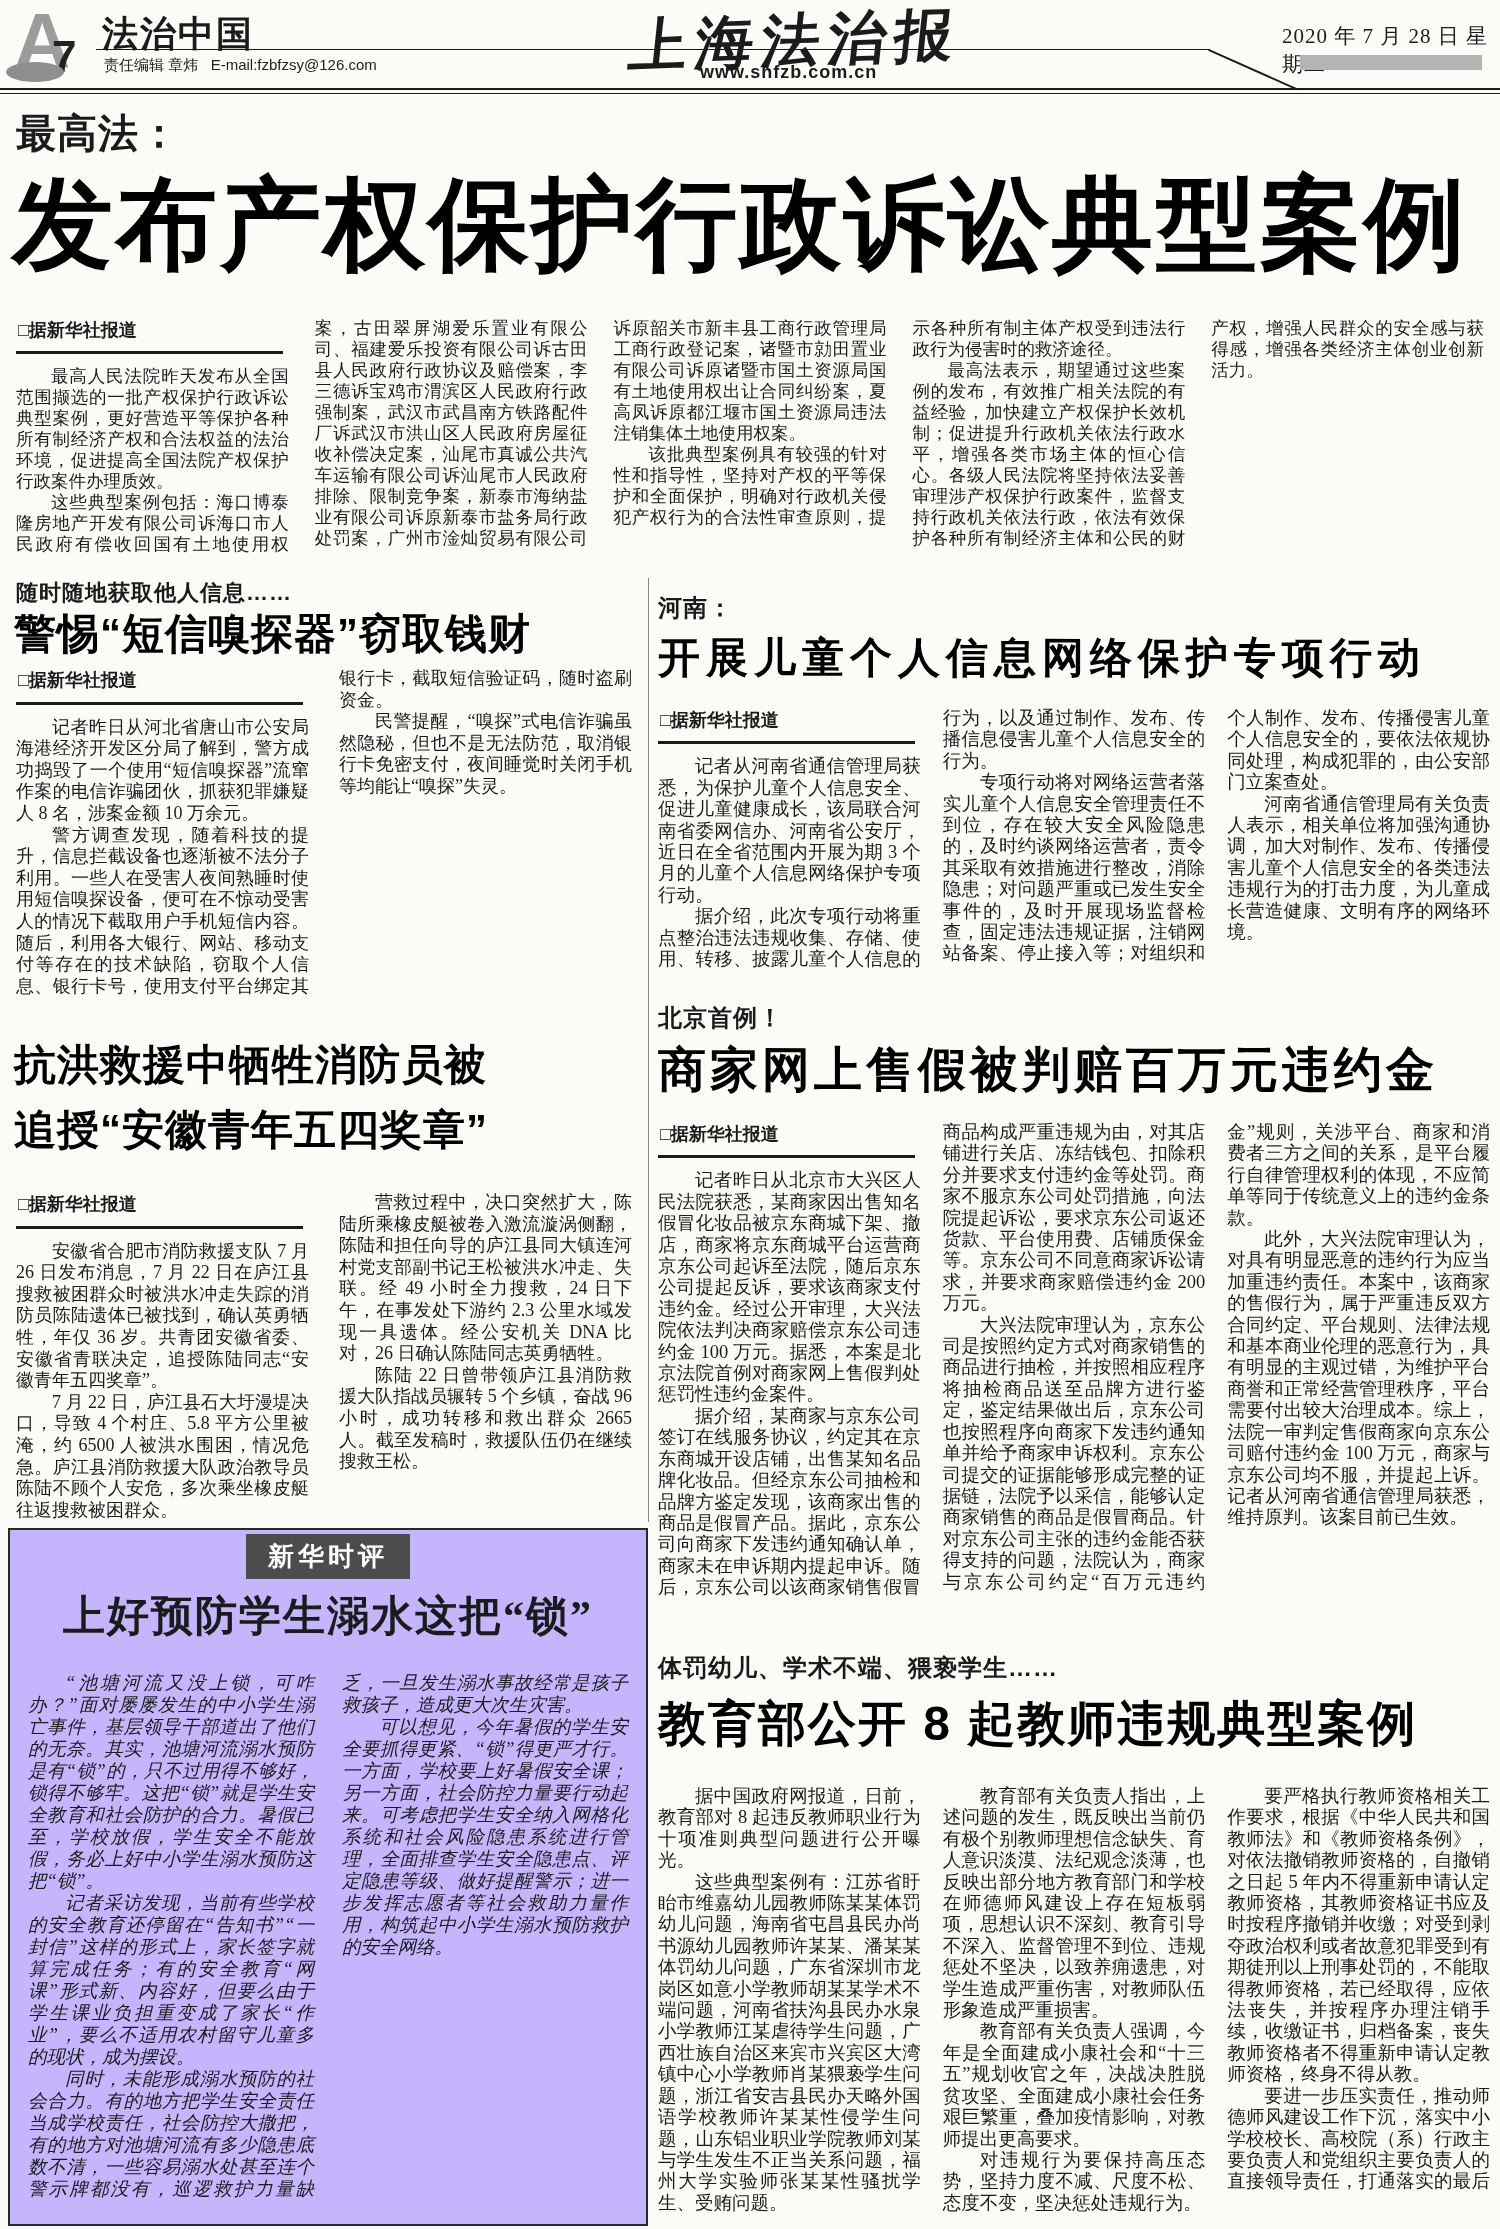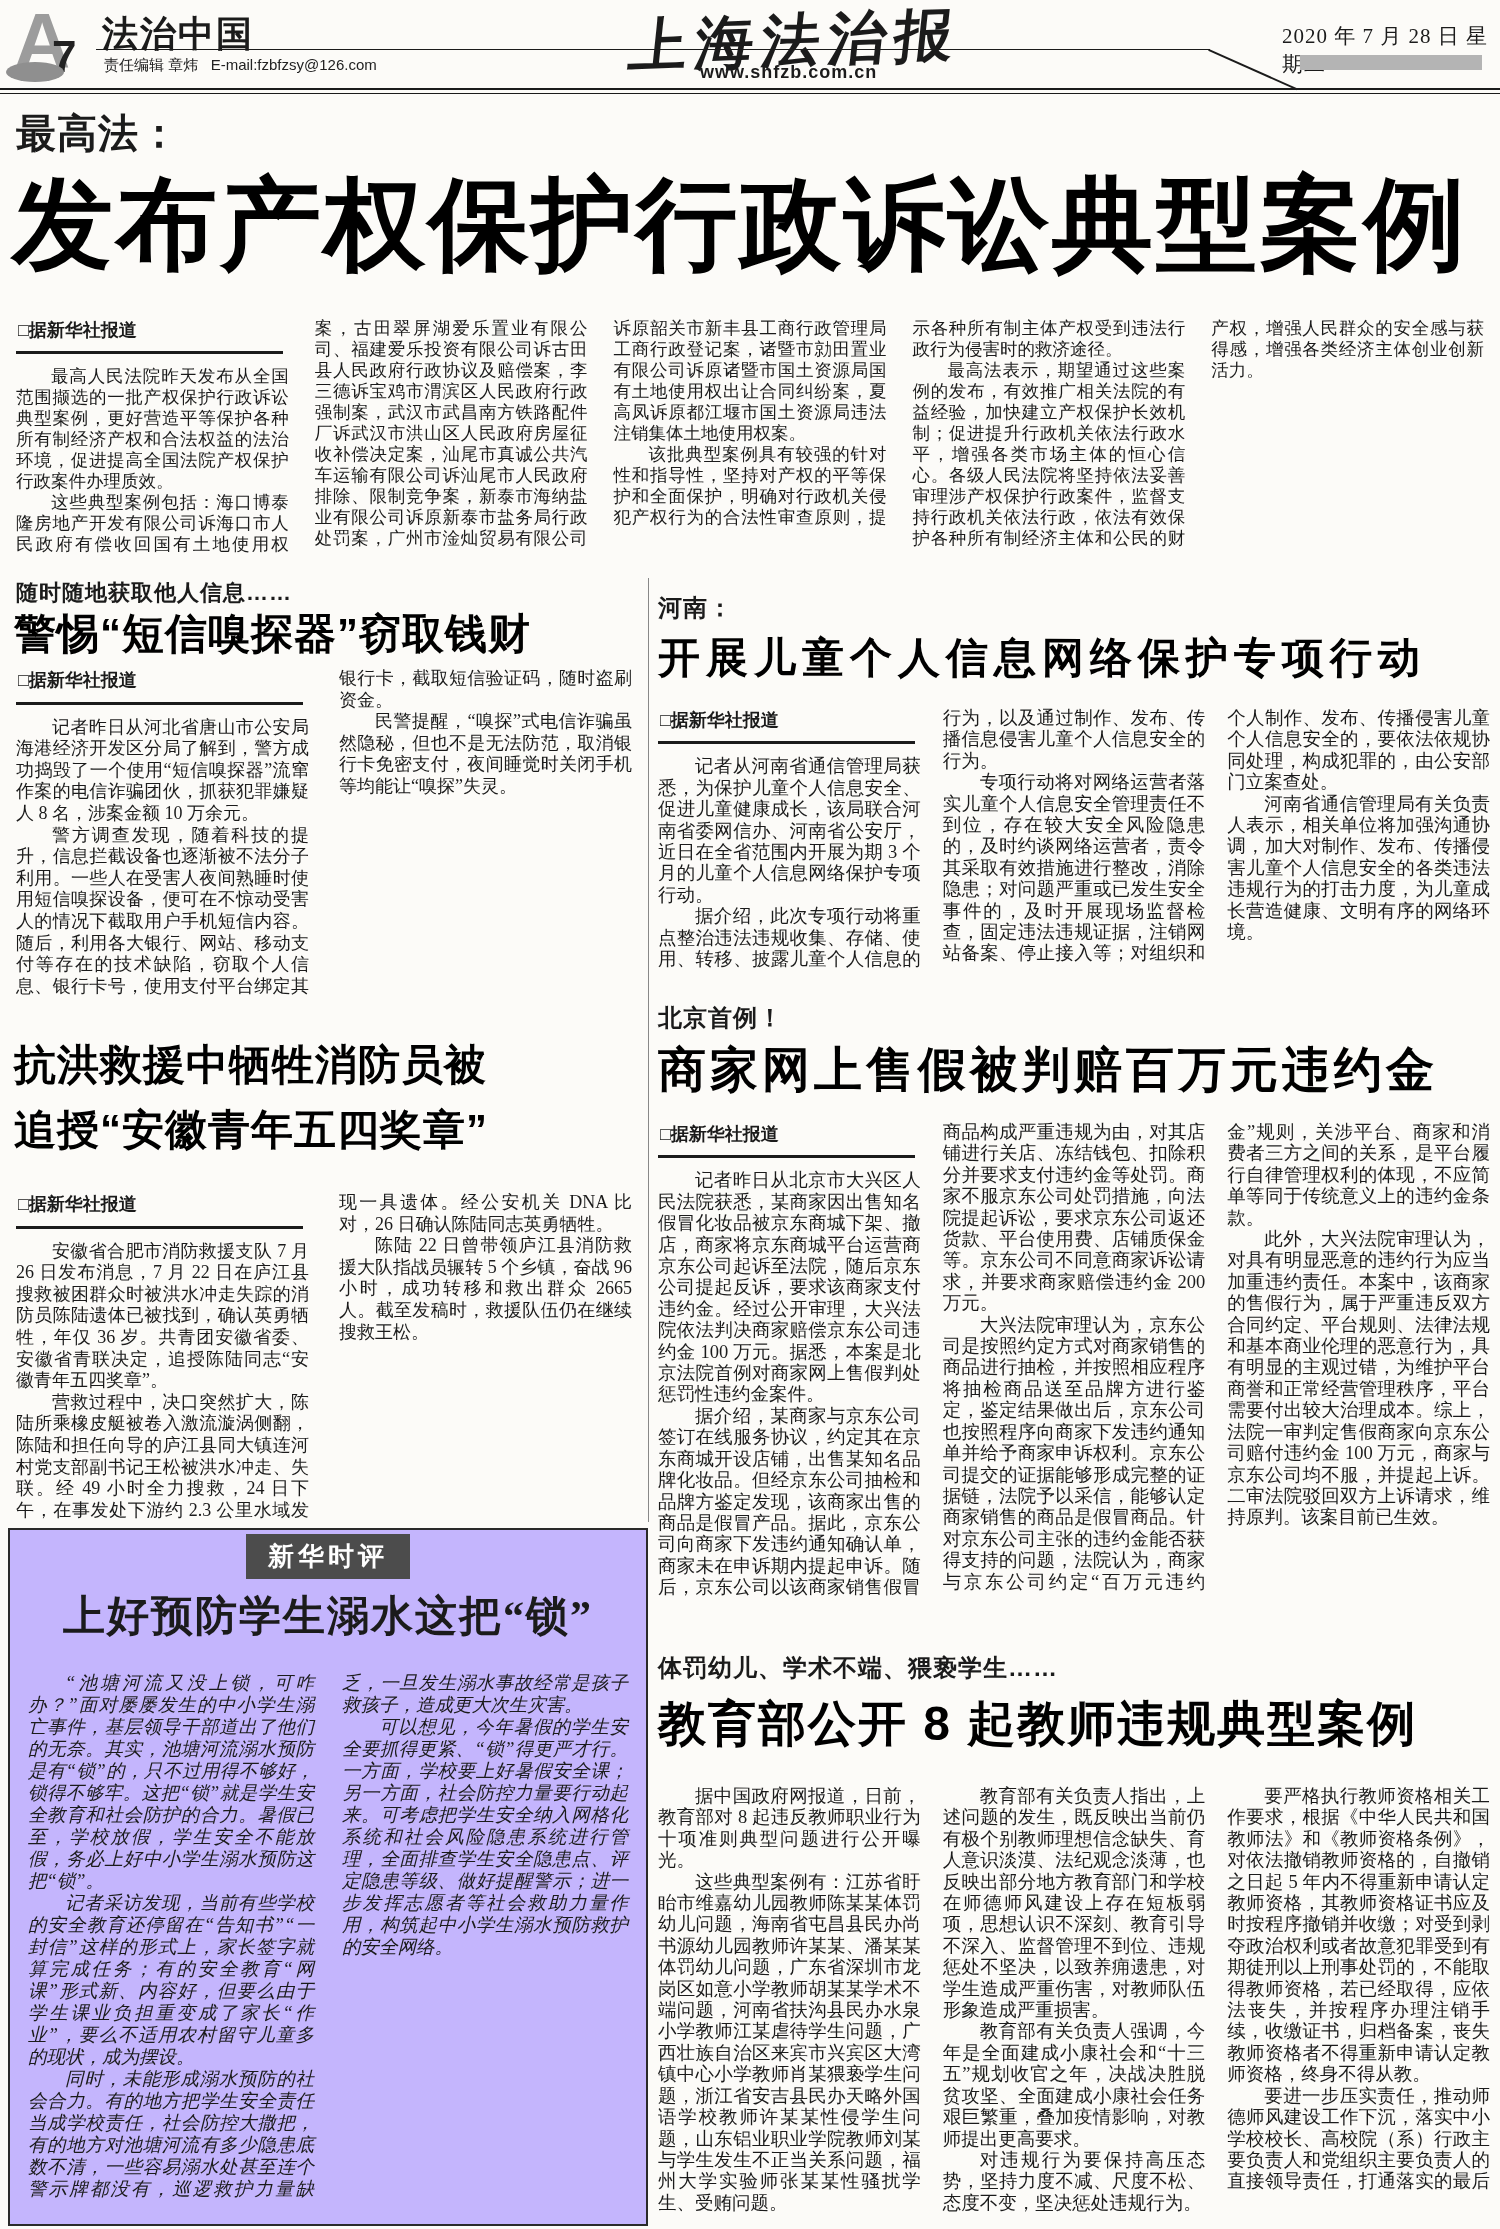--- a/index.html
+++ b/index.html
@@ -107,34 +107,35 @@
   </div>
 
   <div class="abs headline" style="left:14px;top:1032px;font-size:42px;line-height:1.55;letter-spacing:1px;">
     <div>抗洪救援中牺牲消防员被</div>
     <div>追授“安徽青年五四奖章”</div>
   </div>
   <div class="abs colbody flood-body" style="left:16px;top:1192px;width:616px;height:332px;">
     <div class="byline">□据新华社报道</div>
     <div>
         <p>安徽省合肥市消防救援支队 7 月 26 日发布消息，7 月 22 日在庐江县搜救被困群众时被洪水冲走失踪的消防员陈陆遗体已被找到，确认英勇牺牲，年仅 36 岁。共青团安徽省委、安徽省青联决定，追授陈陆同志“安徽青年五四奖章”。</p>
+        <p>7 月 22 日，庐江县石大圩漫堤决口，导致 4 个村庄、5.8 平方公里被淹，约 6500 人被洪水围困，情况危急。庐江县消防救援大队政治教导员陈陆不顾个人安危，多次乘坐橡皮艇往返搜救被困群众。</p>
         <p>营救过程中，决口突然扩大，陈陆所乘橡皮艇被卷入激流漩涡侧翻，陈陆和担任向导的庐江县同大镇连河村党支部副书记王松被洪水冲走、失联。经 49 小时全力搜救，24 日下午，在事发处下游约 2.3 公里水域发现一具遗体。经公安机关 DNA 比对，26 日确认陈陆同志英勇牺牲。</p>
         <p>陈陆 22 日曾带领庐江县消防救援大队指战员辗转 5 个乡镇，奋战 96 小时，成功转移和救出群众 2665 人。截至发稿时，救援队伍仍在继续搜救王松。</p>
       </div>
   </div>
 
   <div class="abs kicker" style="left:658px;top:1002px;font-size:24px;">北京首例！</div>
   <div class="abs headline" style="left:658px;top:1038px;font-size:48px;letter-spacing:4px;">商家网上售假被判赔百万元违约金</div>
   <div class="abs colbody bj-body" style="left:658px;top:1122px;width:832px;height:492px;">
     <div class="byline">□据新华社报道</div>
     <div>
         <p>记者昨日从北京市大兴区人民法院获悉，某商家因出售知名假冒化妆品被京东商城下架、撤店，商家将京东商城平台运营商京东公司起诉至法院，随后京东公司提起反诉，要求该商家支付违约金。经过公开审理，大兴法院依法判决商家赔偿京东公司违约金 100 万元。据悉，本案是北京法院首例对商家网上售假判处惩罚性违约金案件。</p>
         <p>据介绍，某商家与京东公司签订在线服务协议，约定其在京东商城开设店铺，出售某知名品牌化妆品。但经京东公司抽检和品牌方鉴定发现，该商家出售的商品是假冒产品。据此，京东公司向商家下发违约通知确认单，商家未在申诉期内提起申诉。随后，京东公司以该商家销售假冒商品构成严重违规为由，对其店铺进行关店、冻结钱包、扣除积分并要求支付违约金等处罚。商家不服京东公司处罚措施，向法院提起诉讼，要求京东公司返还货款、平台使用费、店铺质保金等。京东公司不同意商家诉讼请求，并要求商家赔偿违约金 200 万元。</p>
         <p>大兴法院审理认为，京东公司是按照约定方式对商家销售的商品进行抽检，并按照相应程序将抽检商品送至品牌方进行鉴定，鉴定结果做出后，京东公司也按照程序向商家下发违约通知单并给予商家申诉权利。京东公司提交的证据能够形成完整的证据链，法院予以采信，能够认定商家销售的商品是假冒商品。针对京东公司主张的违约金能否获得支持的问题，法院认为，商家与京东公司约定“百万元违约金”规则，关涉平台、商家和消费者三方之间的关系，是平台履行自律管理权利的体现，不应简单等同于传统意义上的违约金条款。</p>
-        <p>此外，大兴法院审理认为，对具有明显恶意的违约行为应当加重违约责任。本案中，该商家的售假行为，属于严重违反双方合同约定、平台规则、法律法规和基本商业伦理的恶意行为，具有明显的主观过错，为维护平台商誉和正常经营管理秩序，平台需要付出较大治理成本。综上，法院一审判定售假商家向京东公司赔付违约金 100 万元，商家与京东公司均不服，并提起上诉。二审法院驳回双方上诉请求，维持原判。该案目前已生效。</p>
+        <p>此外，大兴法院审理认为，对具有明显恶意的违约行为应当加重违约责任。本案中，该商家的售假行为，属于严重违反双方合同约定、平台规则、法律法规和基本商业伦理的恶意行为，具有明显的主观过错，为维护平台商誉和正常经营管理秩序，平台需要付出较大治理成本。综上，法院一审判定售假商家向京东公司赔付违约金 100 万元，商家与京东公司均不服，并提起上诉。记者从河南省通信管理局获悉，维持原判。该案目前已生效。</p>
       </div>
   </div>
 
   <div class="abs comm-box" style="left:8px;top:1528px;width:636px;height:694px;">
     <div class="abs badge" style="left:50%;top:4px;transform:translateX(-50%);">新华时评</div>
     <div class="abs comm-headline" style="left:0;top:58px;width:100%;">上好预防学生溺水这把“锁”</div>
     <div class="abs colbody comm-body" style="left:18px;top:142px;width:600px;height:530px;">
       <div>
           <p>“池塘河流又没上锁，可咋办？”面对屡屡发生的中小学生溺亡事件，基层领导干部道出了他们的无奈。其实，池塘河流溺水预防是有“锁”的，只不过用得不够好，锁得不够牢。这把“锁”就是学生安全教育和社会防护的合力。暑假已至，学校放假，学生安全不能放假，务必上好中小学生溺水预防这把“锁”。</p>
           <p>记者采访发现，当前有些学校的安全教育还停留在“告知书”“一封信”这样的形式上，家长签字就算完成任务；有的安全教育“网课”形式新、内容好，但要么由于学生课业负担重变成了家长“作业”，要么不适用农村留守儿童多的现状，成为摆设。</p>

